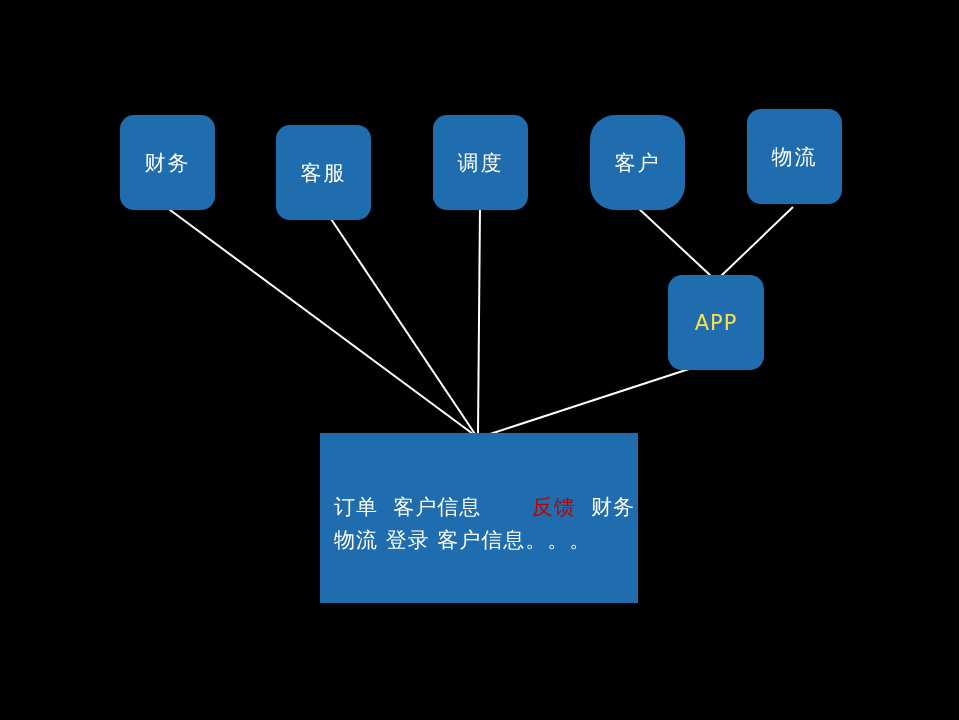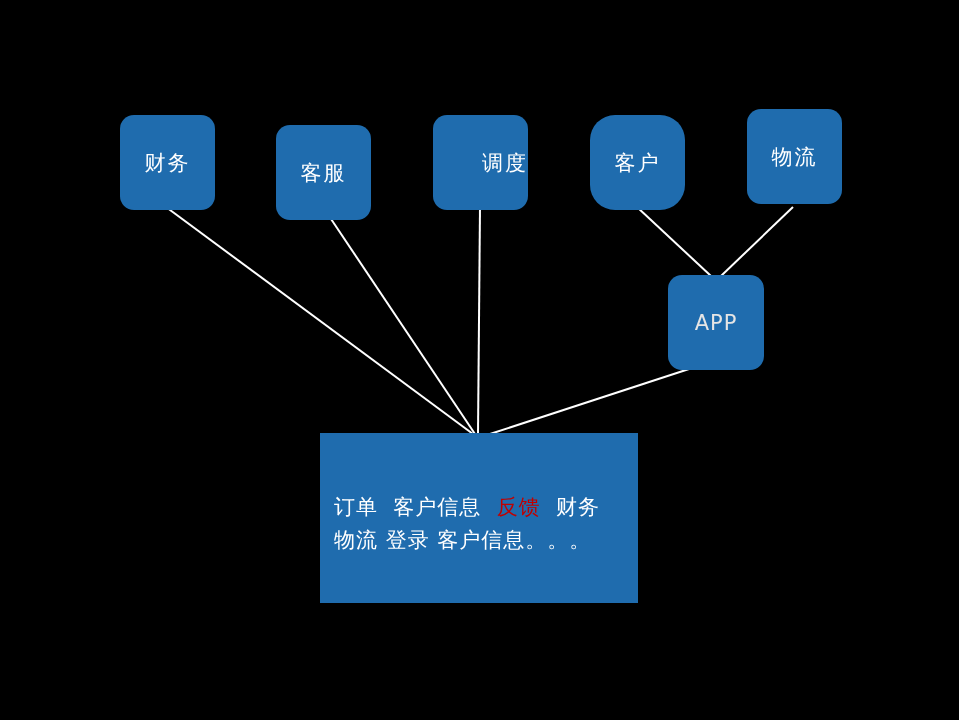--- a/index.html
+++ b/index.html
@@ -39,39 +39,40 @@
   }
   .node.rounded {
     width: 95px;
     height: 95px;
     border-radius: 14px;
   }
   .node.app-node {
     width: 96px;
     height: 95px;
     border-radius: 14px;
-    color: #e5e5e5;
+    color: #fde047;
     letter-spacing: 1px;
   }
   #detail-box {
     position: absolute;
     left: 320px;
     top: 433px;
     width: 318px;
     height: 170px;
     background: var(--node-fill, #1f6cae);
     color: #ffffff;
     box-sizing: border-box;
     padding: 58px 10px 0 14px;
     font-size: 21px;
     line-height: 1.55;
     letter-spacing: 1px;
   }
   #detail-box .hl {
     color: var(--hl, #c00000);
+    margin-left: 35px;
   }
   .node-label, .detail-seg {
     white-space: pre;
   }
 </style>
 </head>
 <body>
 
 <div id="stage" style="--bg: #000000; --node-fill: #1f6cae; --line: #ffffff; --hl: #c00000;">
 
@@ -85,21 +86,21 @@
   </svg>
 
   <div class="node rounded" style="left:120px; top:115px;">
     <span class="node-label">财务</span>
   </div>
 
   <div class="node rounded" style="left:276px; top:125px;">
     <span class="node-label">客服</span>
   </div>
 
-  <div class="node rounded" style="left:433px; top:115px;justify-content:flex-end;">
+  <div class="node rounded" style="left:433px; top:115px;">
     <span class="node-label">调度</span>
   </div>
 
   <div class="node rounded" style="left:590px; top:115px;border-radius:25px;">
     <span class="node-label">客户</span>
   </div>
 
   <div class="node rounded" style="left:747px; top:109px;">
     <span class="node-label">物流</span>
   </div>

